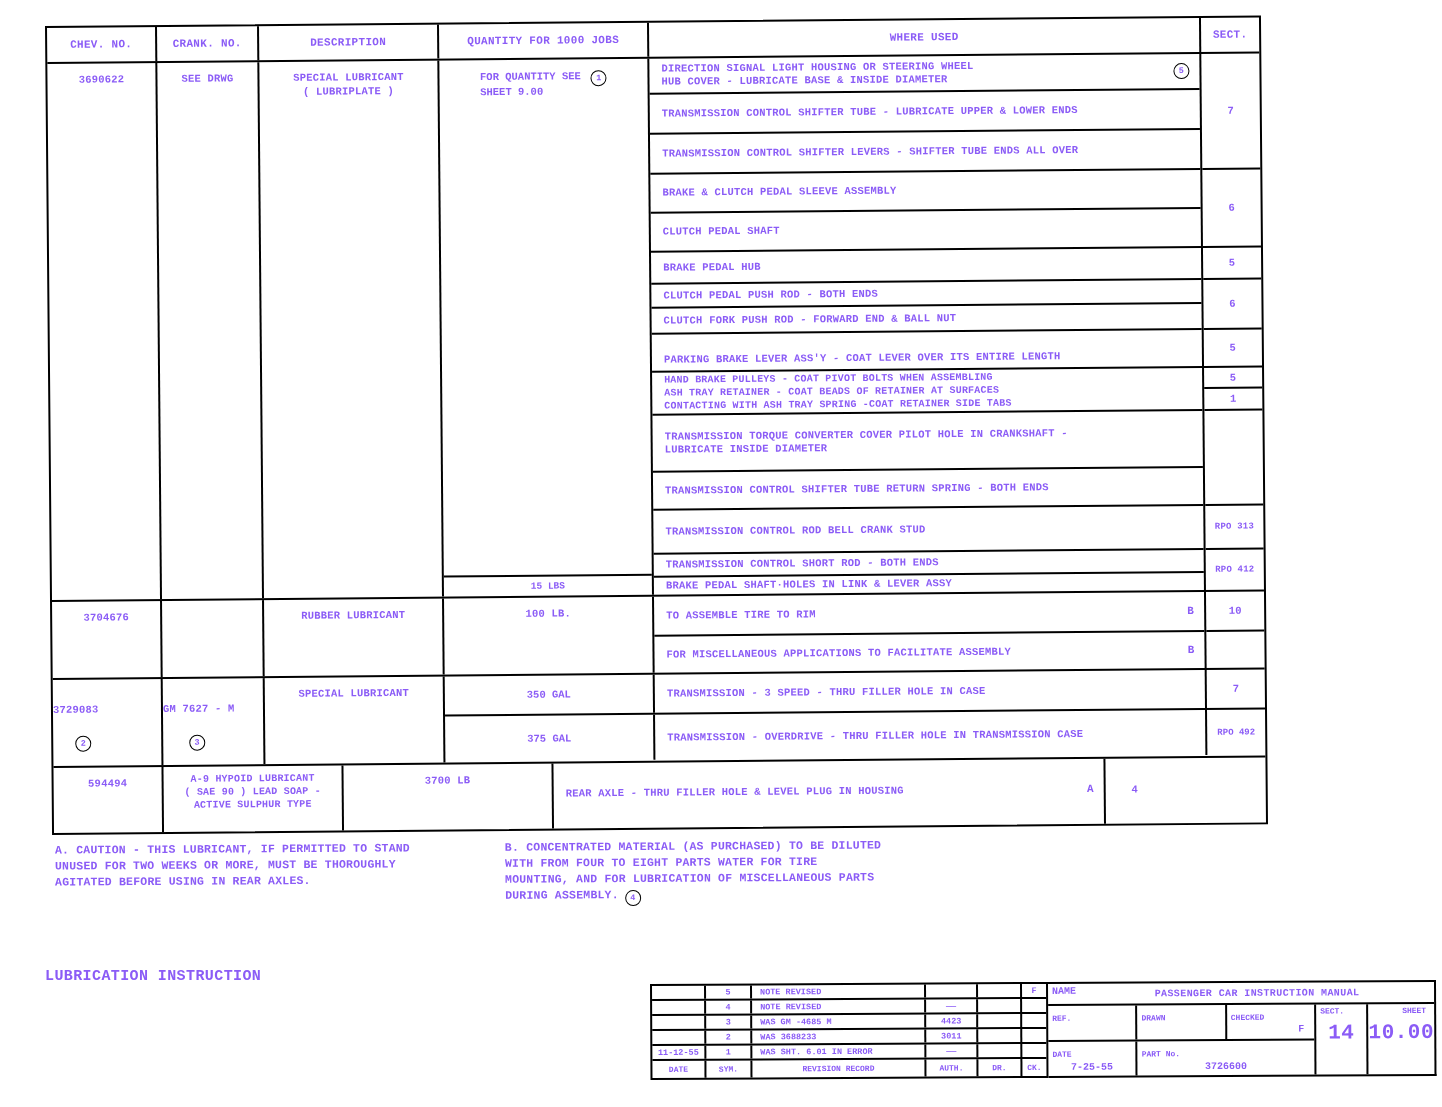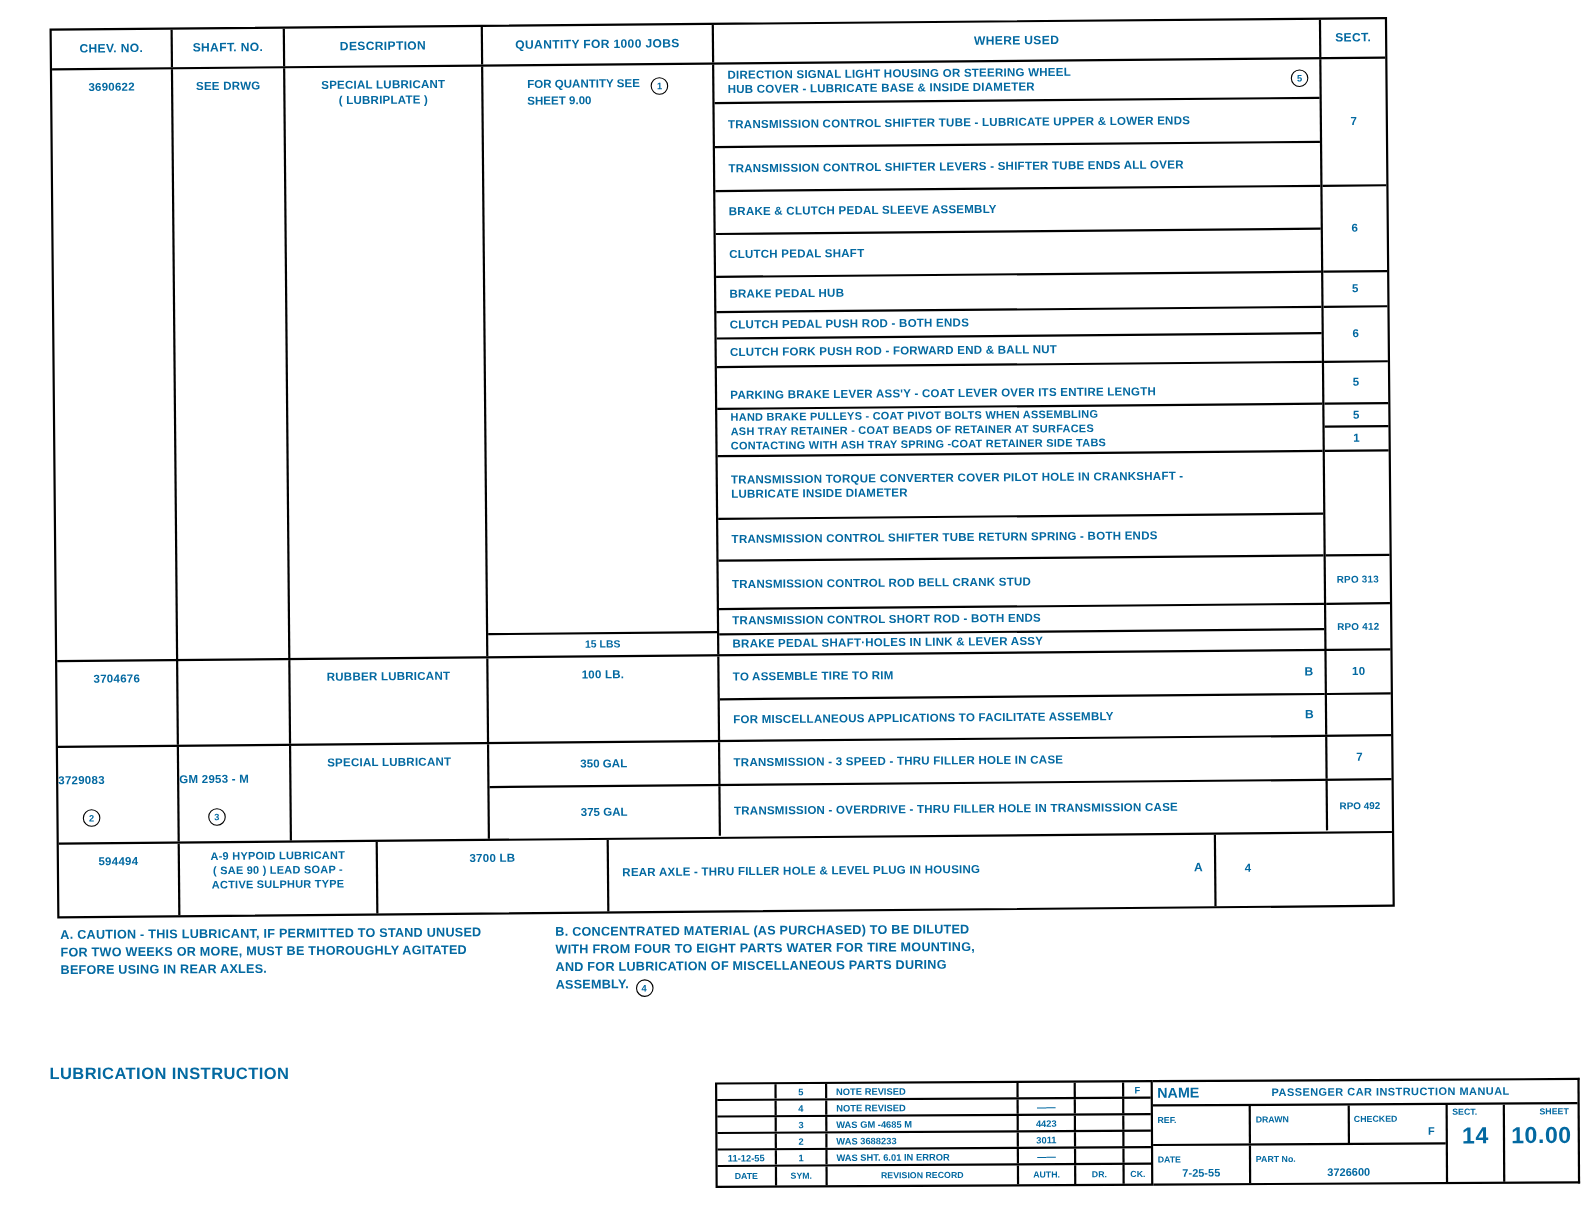--- a/index.html
+++ b/index.html
@@ -1,17 +1,17 @@
 <!DOCTYPE html>
 <html><head>
 <meta charset="utf-8">
 <style>
   html,body{margin:0;padding:0;background:#ffffff;}
   .doc{position:relative;width:1442px;height:1107px;background:#fff;overflow:hidden;
-       font-family:Liberation Sans, sans-serif;color:#0369a1;}
+       font-family:Liberation Mono, monospace;color:#8b5cf6;}
   *{box-sizing:border-box;}
 
   
   .main-table{position:absolute;left:45px;top:26px;width:1216px;border:2px solid #000;
               transform:rotate(-0.5deg);transform-origin:0 0;background:#fff;}
   .thead{display:flex;height:36px;border-bottom:2px solid #000;font-weight:bold;font-size:11px;}
   .thead>div{display:flex;align-items:center;justify-content:center;border-right:2px solid #000;letter-spacing:.3px;}
   .thead>div:last-child{border-right:none;}
   .c-chev{width:110px;flex:none;}
   .c-spec{width:102px;flex:none;}
@@ -85,21 +85,21 @@
   .rv-sym{width:46px;flex:none;}
   .rv-rec{flex:1;justify-content:flex-start !important;padding-left:8px;}
   .rv-auth{width:52px;flex:none;}
   .rv-dr{width:44px;flex:none;}
   .rv-ck{width:24px;flex:none;}
   .rev-footer{height:17px;font-size:8px;}
   .rev-footer>div{justify-content:center !important;padding-left:0 !important;}
 
   .tb{width:388px;border:2px solid #000;border-left:none;display:flex;flex-direction:column;font-weight:bold;}
   .tb-name{height:22px;border-bottom:2px solid #000;display:flex;align-items:center;}
-  .tb-name .lbl{font-size:13px;padding:2px 4px 0 4px;align-self:flex-start;}
+  .tb-name .lbl{font-size:10px;padding:2px 4px 0 4px;align-self:flex-start;}
   .tb-name .val{flex:1;text-align:center;font-size:10px;letter-spacing:.4px;}
   .tb-body{display:flex;flex:1;}
   .tb-left{width:268px;flex:none;display:flex;flex-direction:column;border-right:2px solid #000;}
   .tb-lrow{display:flex;flex:1;border-bottom:2px solid #000;}
   .tb-lrow:last-child{border-bottom:none;}
   .tb-cell{border-right:2px solid #000;position:relative;padding:2px 4px;}
   .tb-cell:last-child{border-right:none;}
   .tb-cell .lbl{font-size:8px;}
   .tb-cell .big-label-val{position:absolute;right:10px;bottom:4px;font-size:10px;}
   .tb-cell .center-val{position:absolute;left:0;right:0;bottom:3px;text-align:center;font-size:10px;}
@@ -113,21 +113,21 @@
 </style>
 </head>
 <body>
 
 <div class="doc">
 
   <div class="main-table">
 
     <div class="thead">
       <div class="c-chev">CHEV. NO.</div>
-      <div class="c-spec">SHAFT. NO.</div>
+      <div class="c-spec">CRANK. NO.</div>
       <div class="c-desc">DESCRIPTION</div>
       <div class="c-qty">QUANTITY FOR 1000 JOBS</div>
       <div class="c-where">WHERE USED</div>
       <div class="c-sect">SECT.</div>
     </div>
 
     <div class="trow">
       <div class="lcell c-chev">3690622</div>
       <div class="lcell c-spec">SEE DRWG</div>
       <div class="lcell c-desc">SPECIAL LUBRICANT
@@ -227,21 +227,21 @@
         <div class="sc" style="height:36px"></div>
       </div>
     </div>
 
     <div class="trow">
       <div class="lcell c-chev">
         <div class="cval">3729083</div>
         <div class="ccirc"><span class="circ">2</span></div>
       </div>
       <div class="lcell c-spec">
-        <div class="cval">GM 2953 - M</div>
+        <div class="cval">GM 7627 - M</div>
         <div class="ccirc" style="padding-left:26px;"><span class="circ">3</span></div>
       </div>
       <div class="lcell c-desc">SPECIAL LUBRICANT</div>
       <div class="colstack" style="flex:1;border-right:none;">
         <div class="subrow" style="height:40px">
           <div class="qcell c-qty">350 GAL</div>
           <div class="sw">TRANSMISSION - 3 SPEED - THRU FILLER HOLE IN CASE</div>
           <div class="ss">7</div>
         </div>
         <div class="subrow" style="height:45px">

